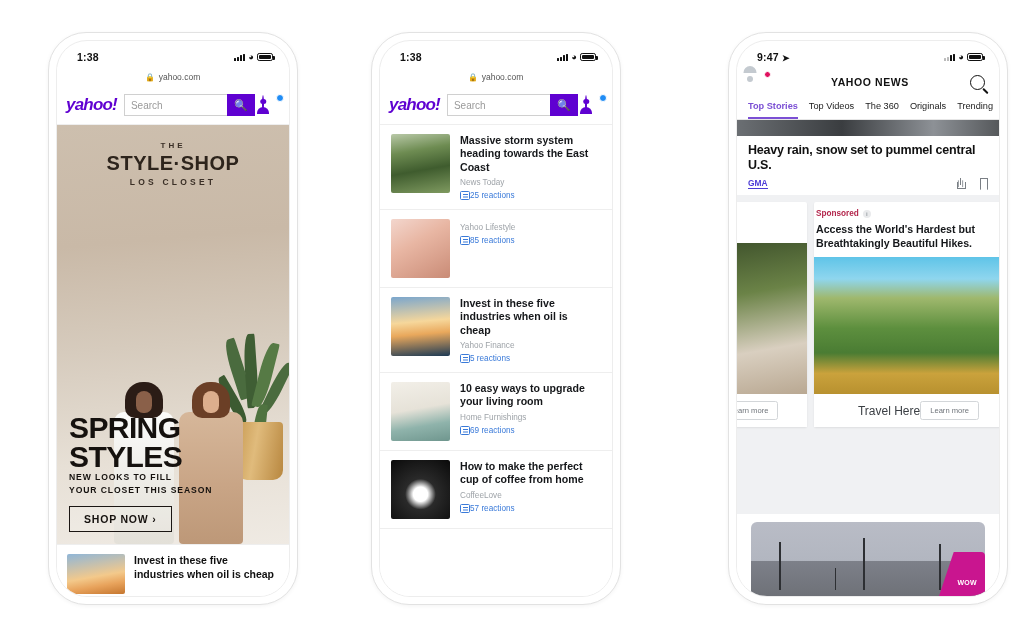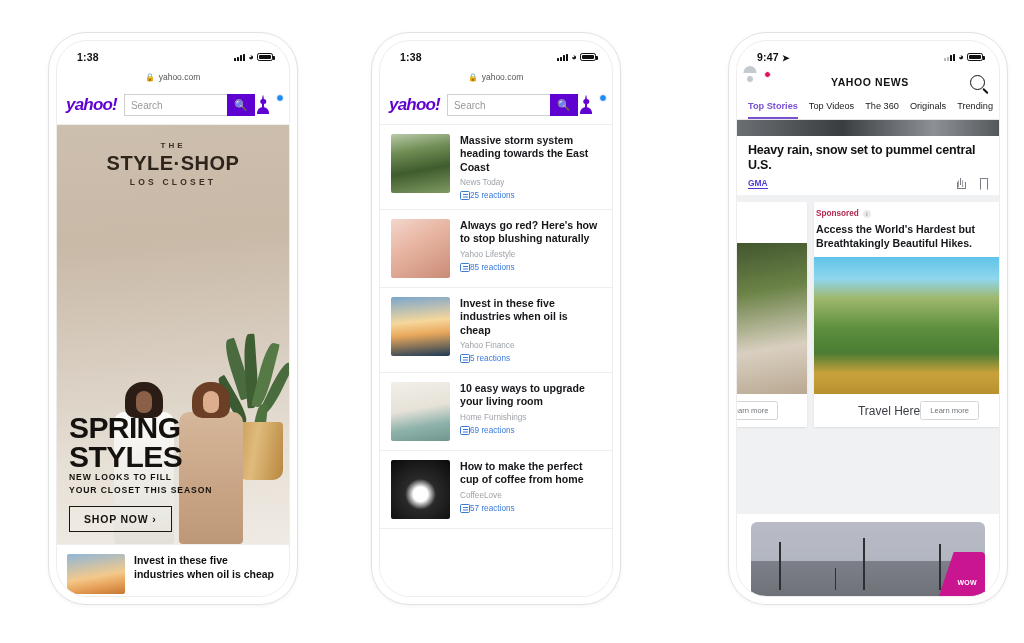--- a/index.html
+++ b/index.html
@@ -372,21 +372,20 @@
               <span class="story-react">
                 <i class="react-ic"></i>
                 <i style="font-style:normal">25 reactions</i>
               </span>
             </span>
           </div>
 
           <div class="story">
             <span class="story-thumb th-blush"></span>
             <span class="story-body">
-              <span class="story-title" style="display:block">Always go red? Here's how to stop blushing naturally</span>
               <span class="story-src" style="display:block">Yahoo Lifestyle</span>
               <span class="story-react">
                 <i class="react-ic"></i>
                 <i style="font-style:normal">85 reactions</i>
               </span>
             </span>
           </div>
 
           <div class="story">
             <span class="story-thumb th-oil"></span>

